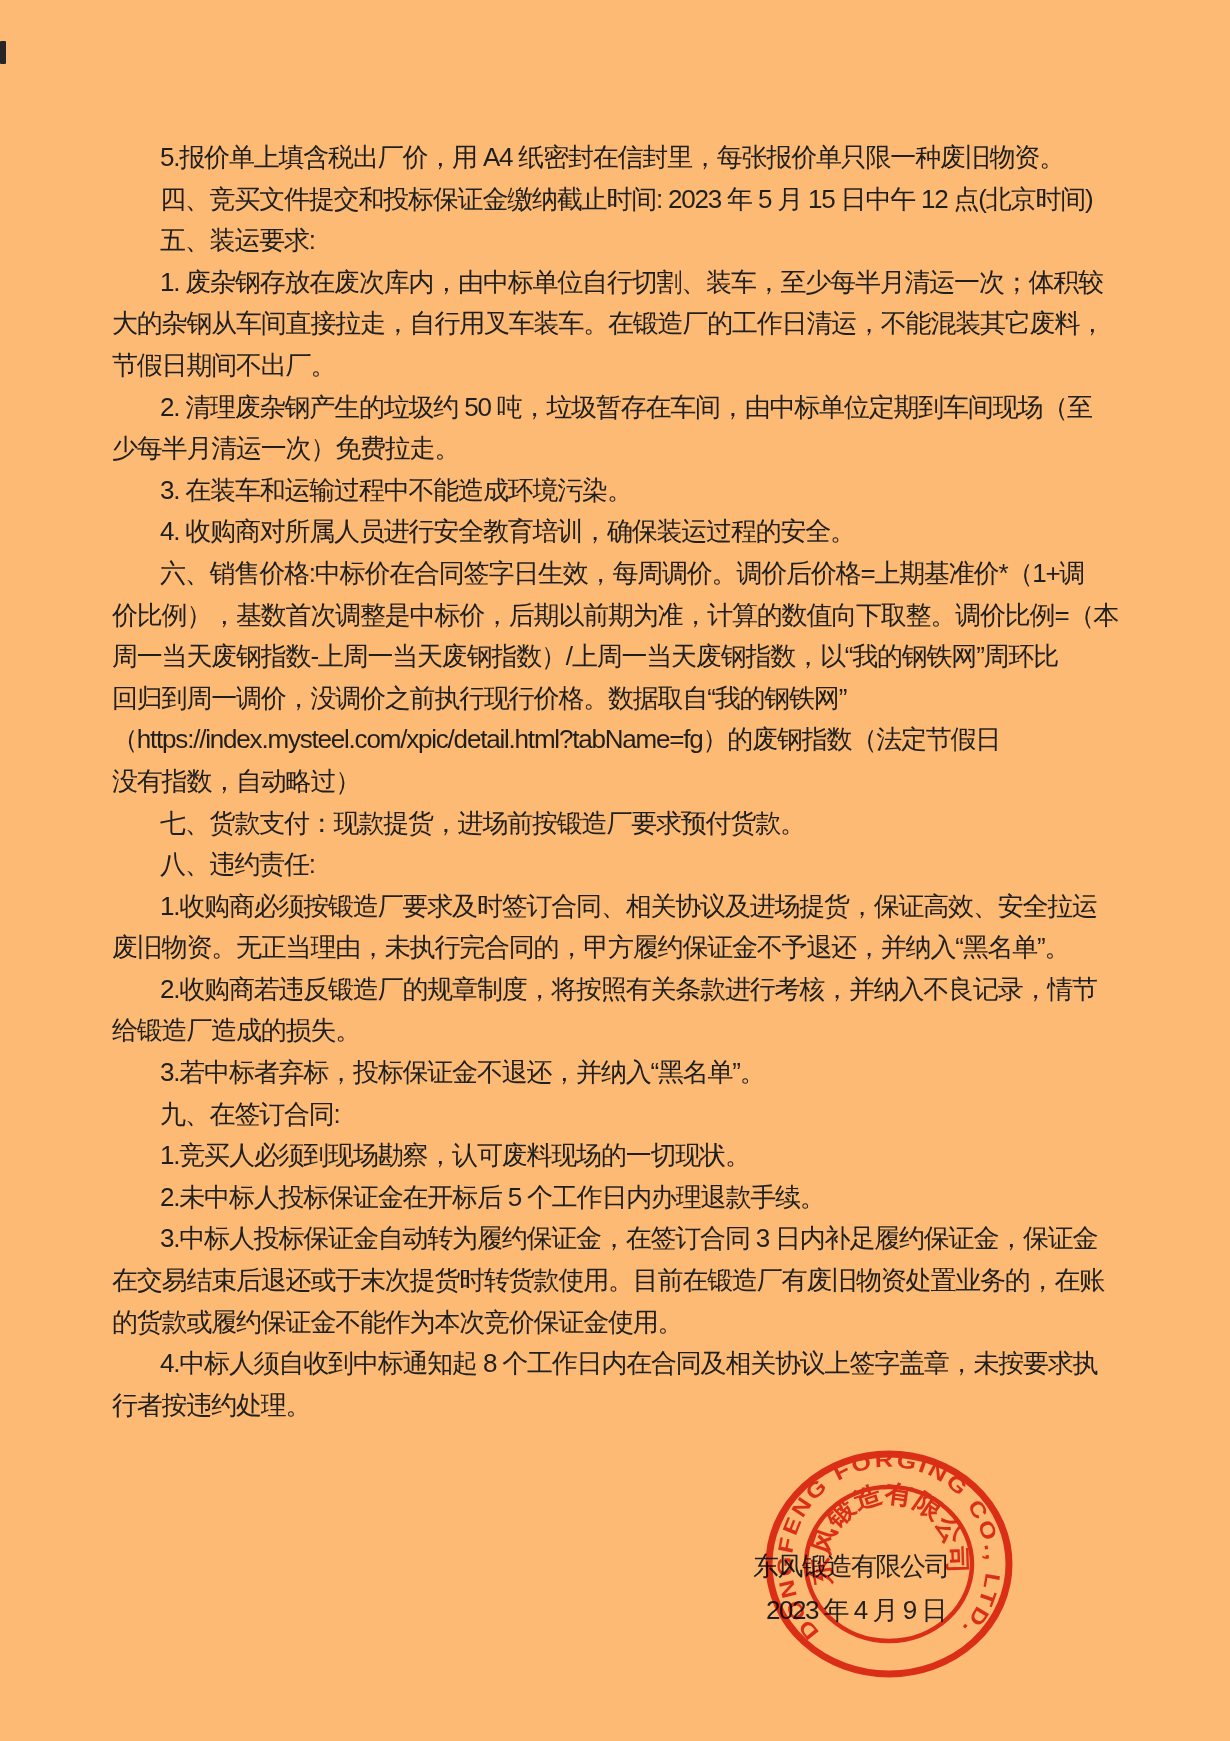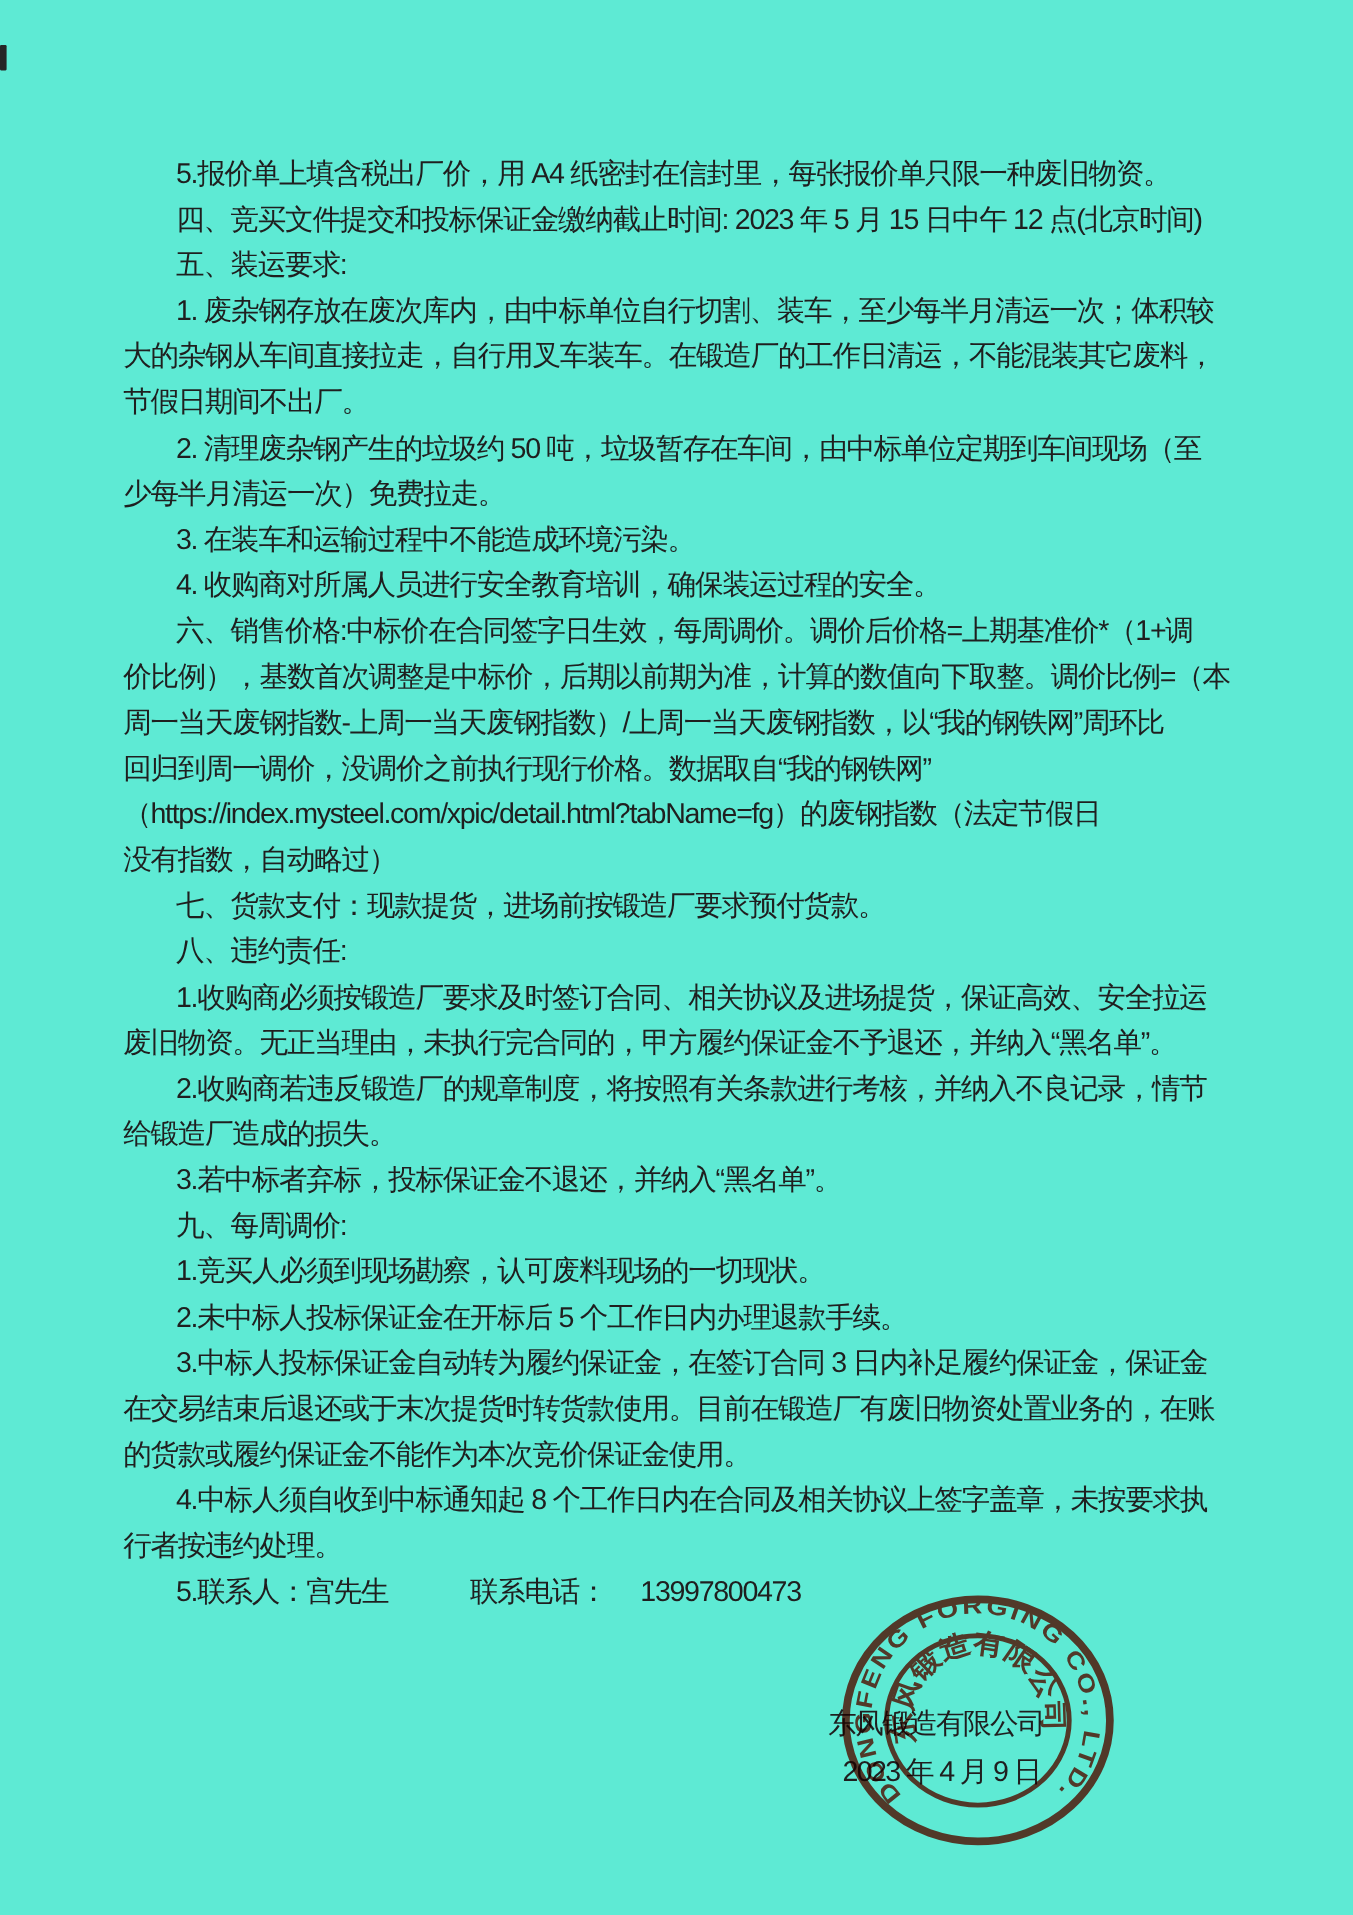--- a/index.html
+++ b/index.html
@@ -1,20 +1,20 @@
 <!DOCTYPE html>
 <html><head>
 <meta charset="utf-8">
 <style>
   html,body{margin:0;padding:0;background:#e8e8e8;}
   #page{
     position:relative;
     width:1230px;height:1741px;
     margin:0 auto;
-    background:#5eead4;
+    background:#fdba74;
     overflow:hidden;
     font-family:"Liberation Sans","DejaVu Sans",sans-serif;
     color:#1f1f1f;
   }
   .text-block{
     position:absolute;
     left:112px;top:137px;
     width:1010px;
     font-size:26px;
     line-height:41.6px;
@@ -69,29 +69,28 @@
     <div class="ln">回归到周一调价，没调价之前执行现行价格。数据取自“我的钢铁网”</div>
     <div class="ln">（https://index.mysteel.com/xpic/detail.html?tabName=fg）的废钢指数（法定节假日</div>
     <div class="ln">没有指数，自动略过）</div>
     <div class="ln ind">七、货款支付：现款提货，进场前按锻造厂要求预付货款。</div>
     <div class="ln ind">八、违约责任:</div>
     <div class="ln ind">1.收购商必须按锻造厂要求及时签订合同、相关协议及进场提货，保证高效、安全拉运</div>
     <div class="ln">废旧物资。无正当理由，未执行完合同的，甲方履约保证金不予退还，并纳入“黑名单”。</div>
     <div class="ln ind">2.收购商若违反锻造厂的规章制度，将按照有关条款进行考核，并纳入不良记录，情节</div>
     <div class="ln">给锻造厂造成的损失。</div>
     <div class="ln ind">3.若中标者弃标，投标保证金不退还，并纳入“黑名单”。</div>
-    <div class="ln ind">九、每周调价:</div>
+    <div class="ln ind">九、在签订合同:</div>
     <div class="ln ind">1.竞买人必须到现场勘察，认可废料现场的一切现状。</div>
     <div class="ln ind">2.未中标人投标保证金在开标后 5 个工作日内办理退款手续。</div>
     <div class="ln ind">3.中标人投标保证金自动转为履约保证金，在签订合同 3 日内补足履约保证金，保证金</div>
     <div class="ln">在交易结束后退还或于末次提货时转货款使用。目前在锻造厂有废旧物资处置业务的，在账</div>
     <div class="ln">的货款或履约保证金不能作为本次竞价保证金使用。</div>
     <div class="ln ind">4.中标人须自收到中标通知起 8 个工作日内在合同及相关协议上签字盖章，未按要求执</div>
     <div class="ln">行者按违约处理。</div>
-    <div class="ln ind">5.联系人：宫先生　　　联系电话：　 13997800473</div>
   </div>
 
   <div id="sig-company" class="sig">东风锻造有限公司</div>
   <div id="sig-date" class="sig">2023 年 4 月 9 日</div>
 
   <svg id="seal" viewBox="0 0 252 232" xmlns="http://www.w3.org/2000/svg">
     <defs>
       <path id="arcOuter" d="M 57 184 A 97 97 0 1 1 195 184" fill="none"></path>
       <path id="arcInner" d="M 70 136 A 60 60 0 1 1 182 136" fill="none"></path>
     </defs>

